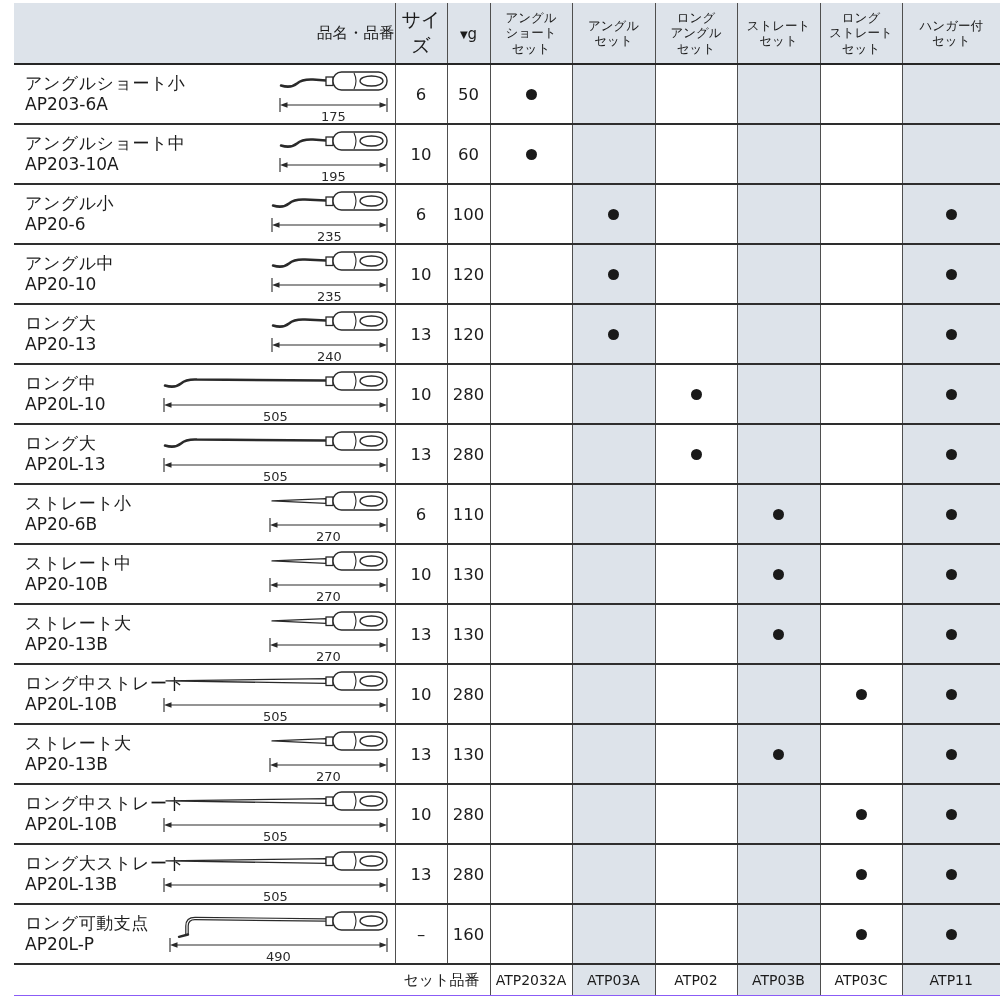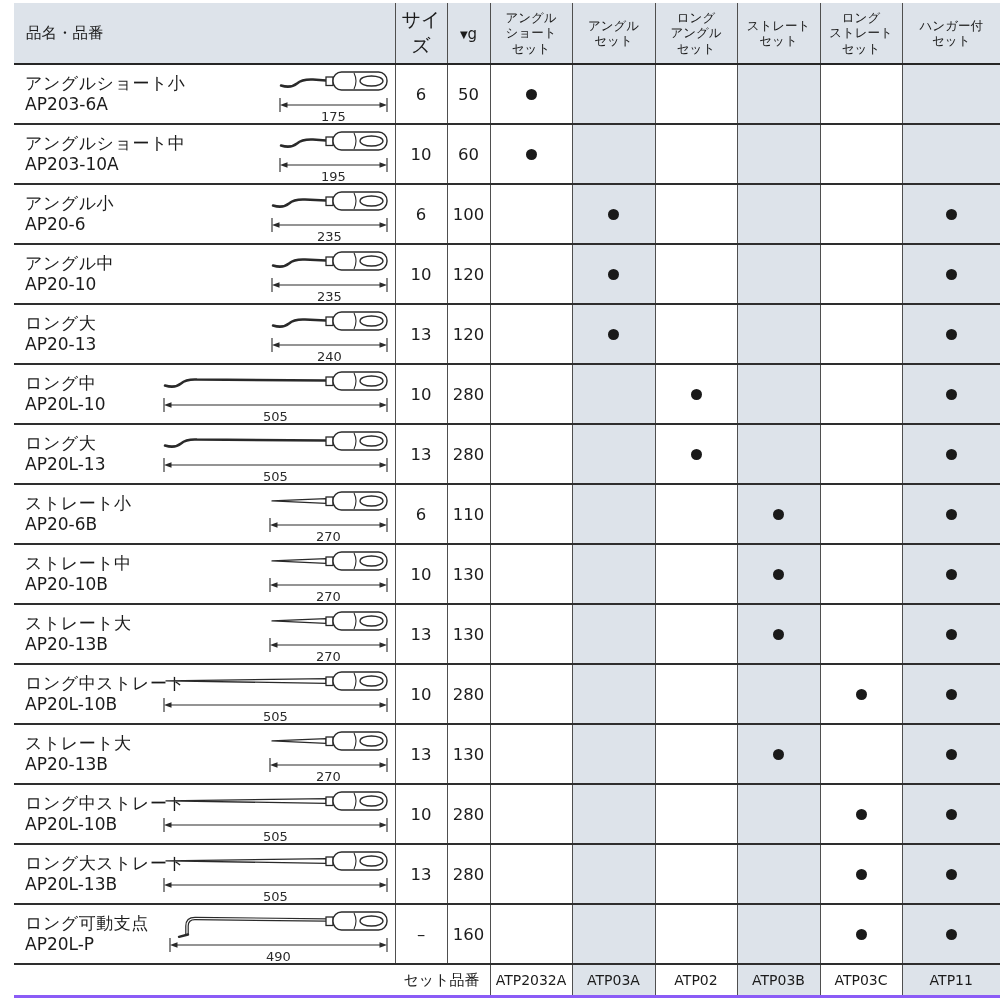--- a/index.html
+++ b/index.html
@@ -15,41 +15,41 @@
   .page{position:absolute;top:3px;left:14px;}
   table{border-collapse:collapse;table-layout:fixed;}
   th,td{padding:0;margin:0;}
   .vb{border-left:1px solid var(--col-line);}
   thead th{
     background:var(--shade);
     border-bottom:2px solid #262626;
     font-weight:400;color:var(--text);
     vertical-align:middle;
   }
-  th.name-h{text-align:left;padding-left:12px;font-size:15.5px;}
+  th.name-h{text-align:right;padding-left:12px;font-size:15.5px;}
   th.size-h{font-size:19px;}
   th.wg-h .tri{font-size:10px;vertical-align:1px;}
   th.wg-h .unit{font-size:15px;}
   th.set-h{font-size:12.5px;line-height:1.22;white-space:pre-line;text-align:center;}
   thead tr{height:61px;}
   tbody td{
     border-bottom:2px solid var(--row-line);
     height:58px;vertical-align:middle;background:#fff;
   }
   tbody td.shade, tfoot td.shade{background:var(--shade);margin-left:39px;}
   td.name-cell{position:relative;background:#fff;}
   .nm{position:absolute;left:11px;top:50%;transform:translateY(-50%);}
   .jp{font-size:17px;letter-spacing:.5px;line-height:1.25;}
   .code{font-size:17px;line-height:1.25;}
   svg.tool{position:absolute;right:6px;bottom:1px;}
   svg text{font-family:"DejaVu Sans","Liberation Sans",sans-serif;}
   td.num{text-align:center;font-size:16.5px;}
   .dot{width:11px;height:11px;border-radius:50%;background:var(--dot);margin:0 auto;}
   tfoot td{
-    height:30px;border-bottom:3px solid #8b5cf6;vertical-align:middle;background:#fff;
+    height:30px;border-bottom:1px solid #8b5cf6;vertical-align:middle;background:#fff;
   }
   td.foot-label{text-align:right;padding-right:10px;font-size:15px;border-left:none;}
   td.foot-code{text-align:center;font-size:14px;}
 </style>
 </head>
 <body>
 
 <div class="page">
   <table id="spec-table">
     <colgroup>

